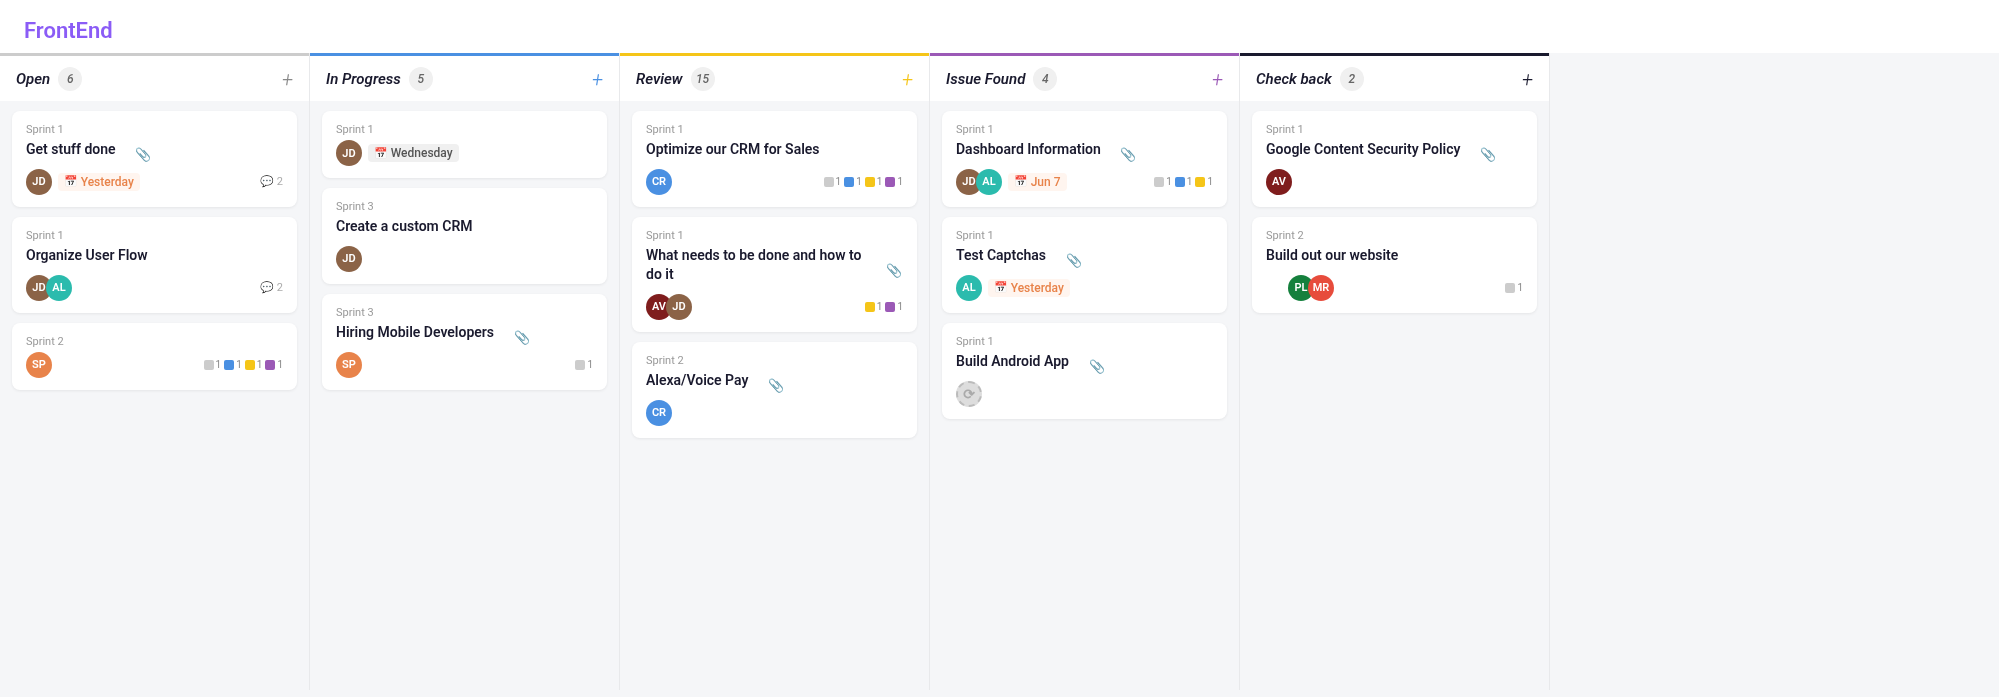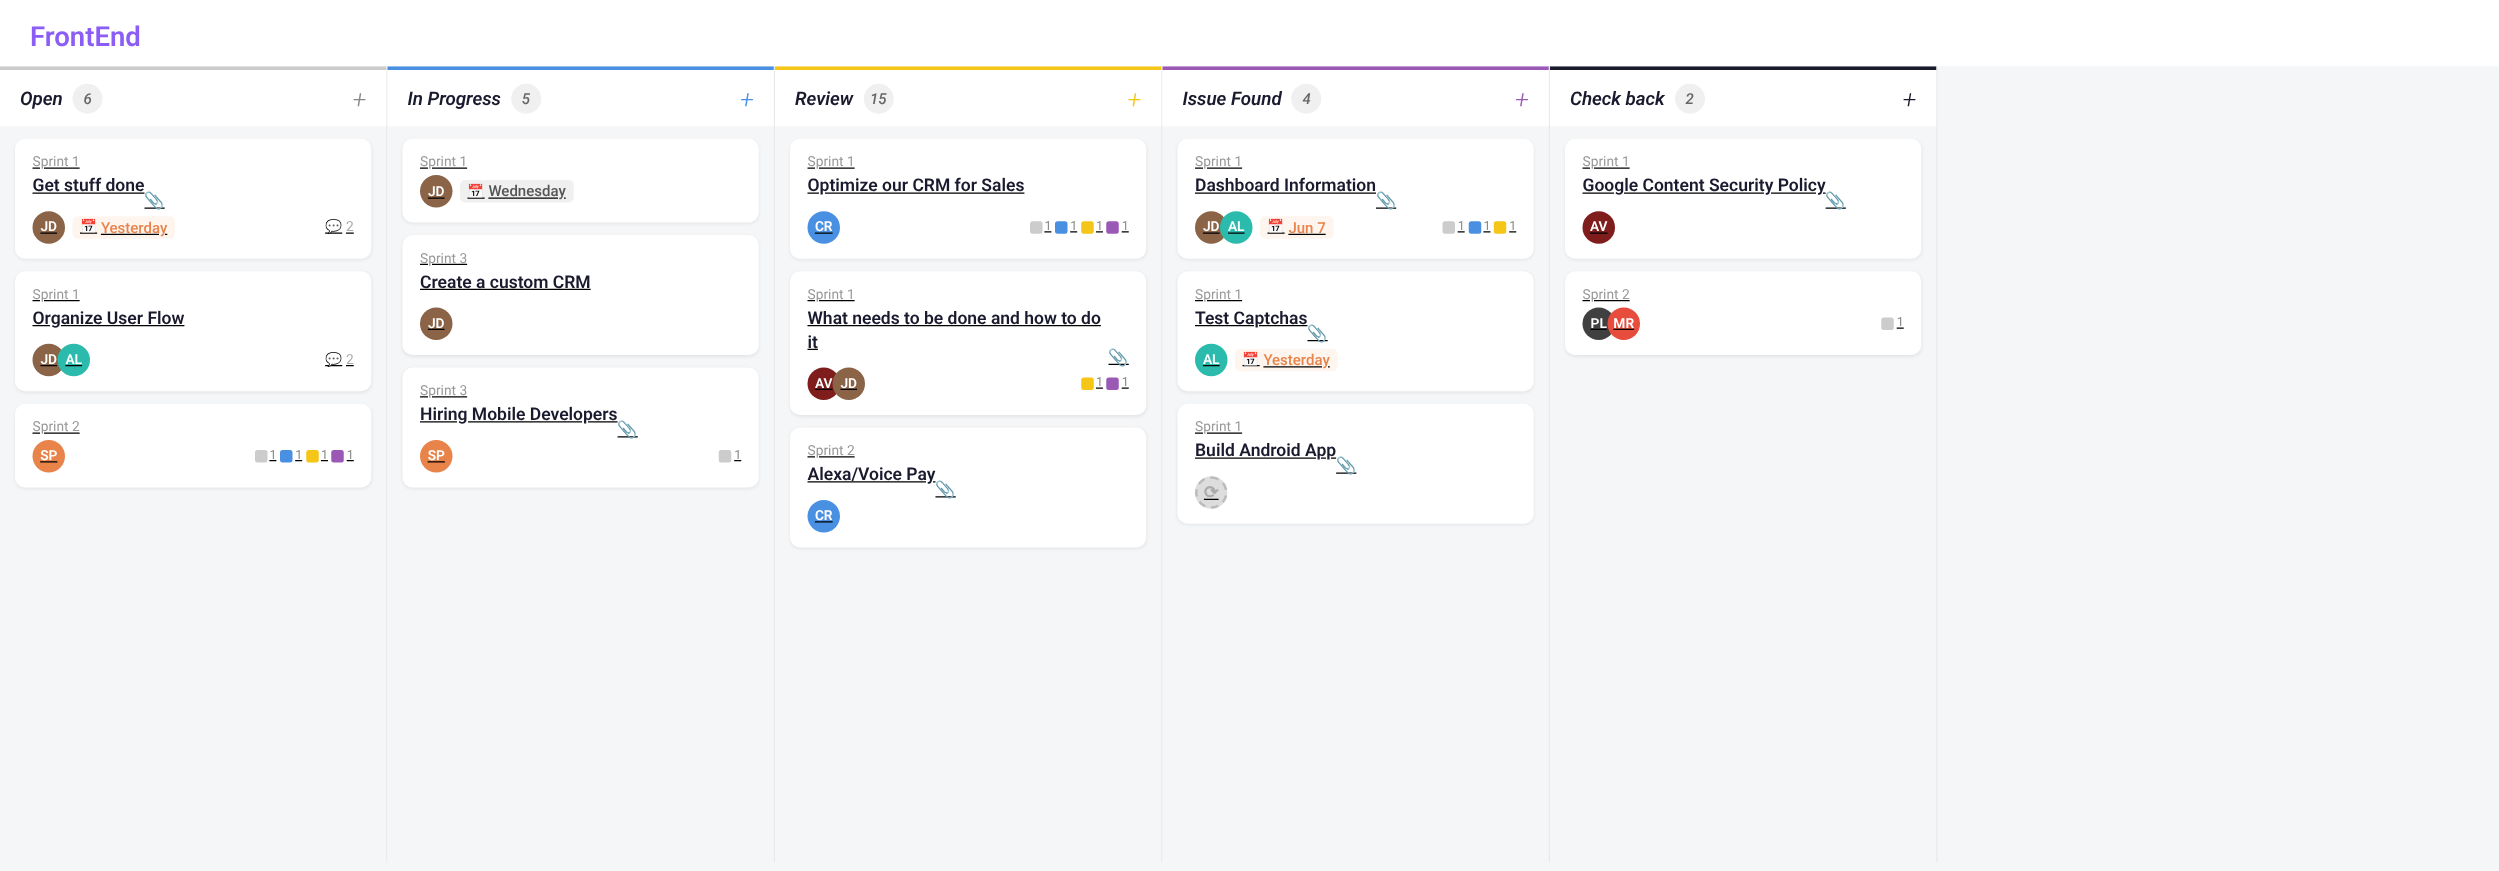--- a/index.html
+++ b/index.html
@@ -71,21 +71,20 @@
       font-size: 20px;
       color: #888;
       cursor: pointer;
       line-height: 1;
       font-weight: 300;
     }
     .column-cards {
       padding: 10px 12px;
       overflow-y: auto;
       flex: 1;
-      text-decoration: underline;
     }
     .card {
       background: #fff;
       border-radius: 8px;
       padding: 12px 14px;
       margin-bottom: 10px;
       box-shadow: 0 1px 3px rgba(0,0,0,0.07);
     }
     .card-sprint {
       font-size: 11px;
@@ -94,22 +93,22 @@
     }
     .card-title {
       font-size: 14px;
       font-weight: 600;
       color: #1a1a2e;
       margin-bottom: 10px;
       line-height: 1.35;
     }
     .card-title-row {
       display: flex;
-      align-items: flex-end;
-      gap: 0;
+      align-items: center;
+      gap: 20px;
     }
     .attach-icon {
       color: #bbb;
       font-size: 13px;
       margin-top: 1px;
     }
     .card-footer {
       display: flex;
       align-items: center;
       gap: 6px;
@@ -175,21 +174,21 @@
     }
     .dot.gray { background: #ccc; }
     .dot.blue { background: #4a90e2; }
     .dot.yellow { background: #f5c518; }
     .dot.purple { background: #9b59b6; }
 
     
     .av-brown { background: #8B6347; }
     .av-teal { background: #2BBBAD; }
     .av-orange { background: #e8834a; }
-    .av-purple { background: #404040; }
+    .av-purple { background: #15803d; margin-left: 22px; }
     .av-blue { background: #4a90e2; }
     .av-pink { background: #7f1d1d; }
     .av-red { background: #e74c3c; }
     .av-loading { background: #ddd; border: 2px dashed #bbb; }
 
     
     .bar-gray { background: #ccc; }
     .bar-blue { background: #4a90e2; }
     .bar-yellow { background: #f5c518; }
     .bar-purple { background: #9b59b6; }
@@ -437,20 +436,23 @@
             <span class="attach-icon">📎</span>
           </div>
           <div class="card-footer">
             <div class="avatar-group">
               <div class="avatar av-pink">AV</div>
             </div>
           </div>
         </div>
         <div class="card">
           <div class="card-sprint">Sprint 2</div>
+          <div class="card-title-row">
+            <div class="card-title">Build out our website</div>
+          </div>
           <div class="card-footer">
             <div class="avatar-group">
               <div class="avatar av-purple">PL</div>
               <div class="avatar av-red">MR</div>
             </div>
             <span class="meta-spacer"></span>
             <div class="tag-dots">
               <div class="tag-dot"><span class="dot gray"></span>1</div>
             </div>
           </div>

